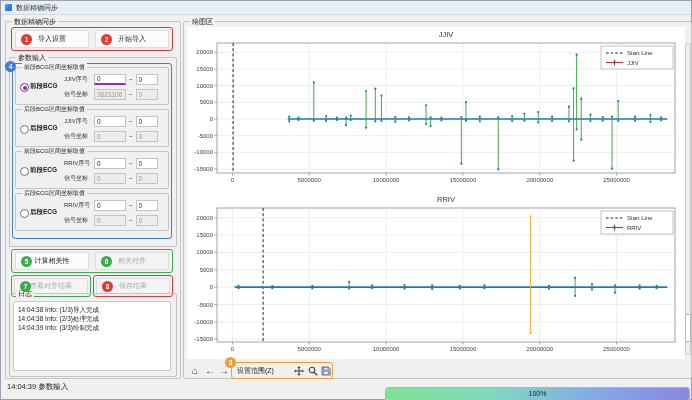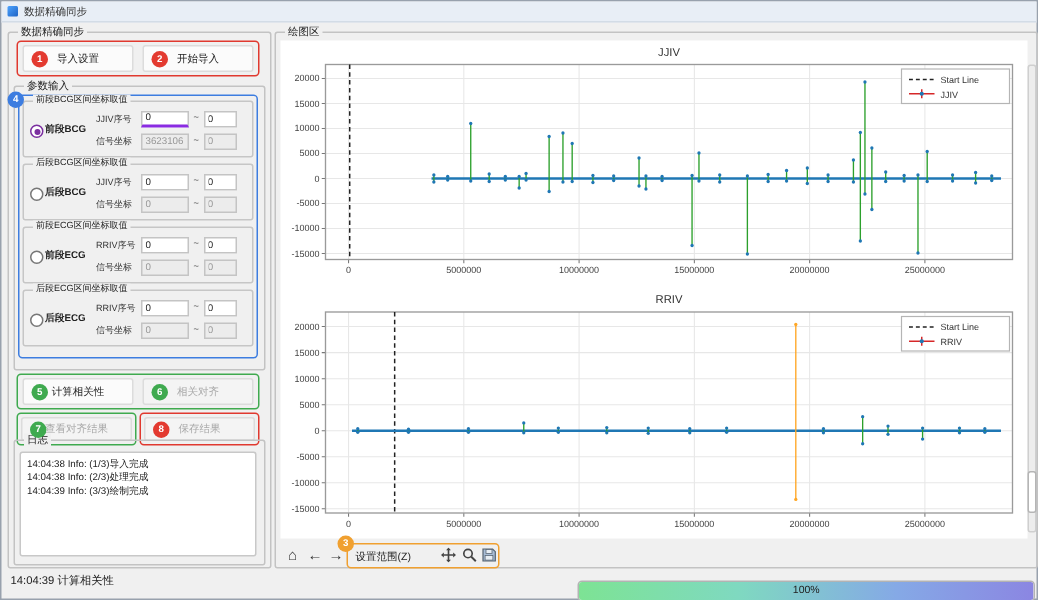--- a/index.html
+++ b/index.html
@@ -493,19 +493,19 @@
     </span>
     <span class="tbicon" style="left:319px;top:361px;">
       <svg width="10" height="10" viewBox="0 0 10 10" style="vertical-align:middle;">
         <path d="M1 1 h6.4 l1.8 1.8 v6.2 h-8.2 z" fill="#a9bdd6" stroke="#55626f" stroke-width="0.8"></path>
         <rect x="3" y="1.4" width="4" height="2.6" fill="#e8eef4" stroke="#55626f" stroke-width="0.5"></rect>
         <rect x="2.4" y="5.4" width="5.2" height="3" fill="#e8eef4" stroke="#55626f" stroke-width="0.5"></rect>
       </svg>
     </span>
   </div>
 
-  <span class="status-text" style="left:6px;top:381px;">14:04:39 计算相关性</span>
+  <span class="status-text" style="left:6px;top:381px;">14:04:39 参数输入</span>
   <div class="progress" style="left:384px;top:386px;width:303px;height:12px;">
     <div class="fill"></div>
     <div class="ptext">100%</div>
   </div>
 
 </div>
 
 </body></html>

